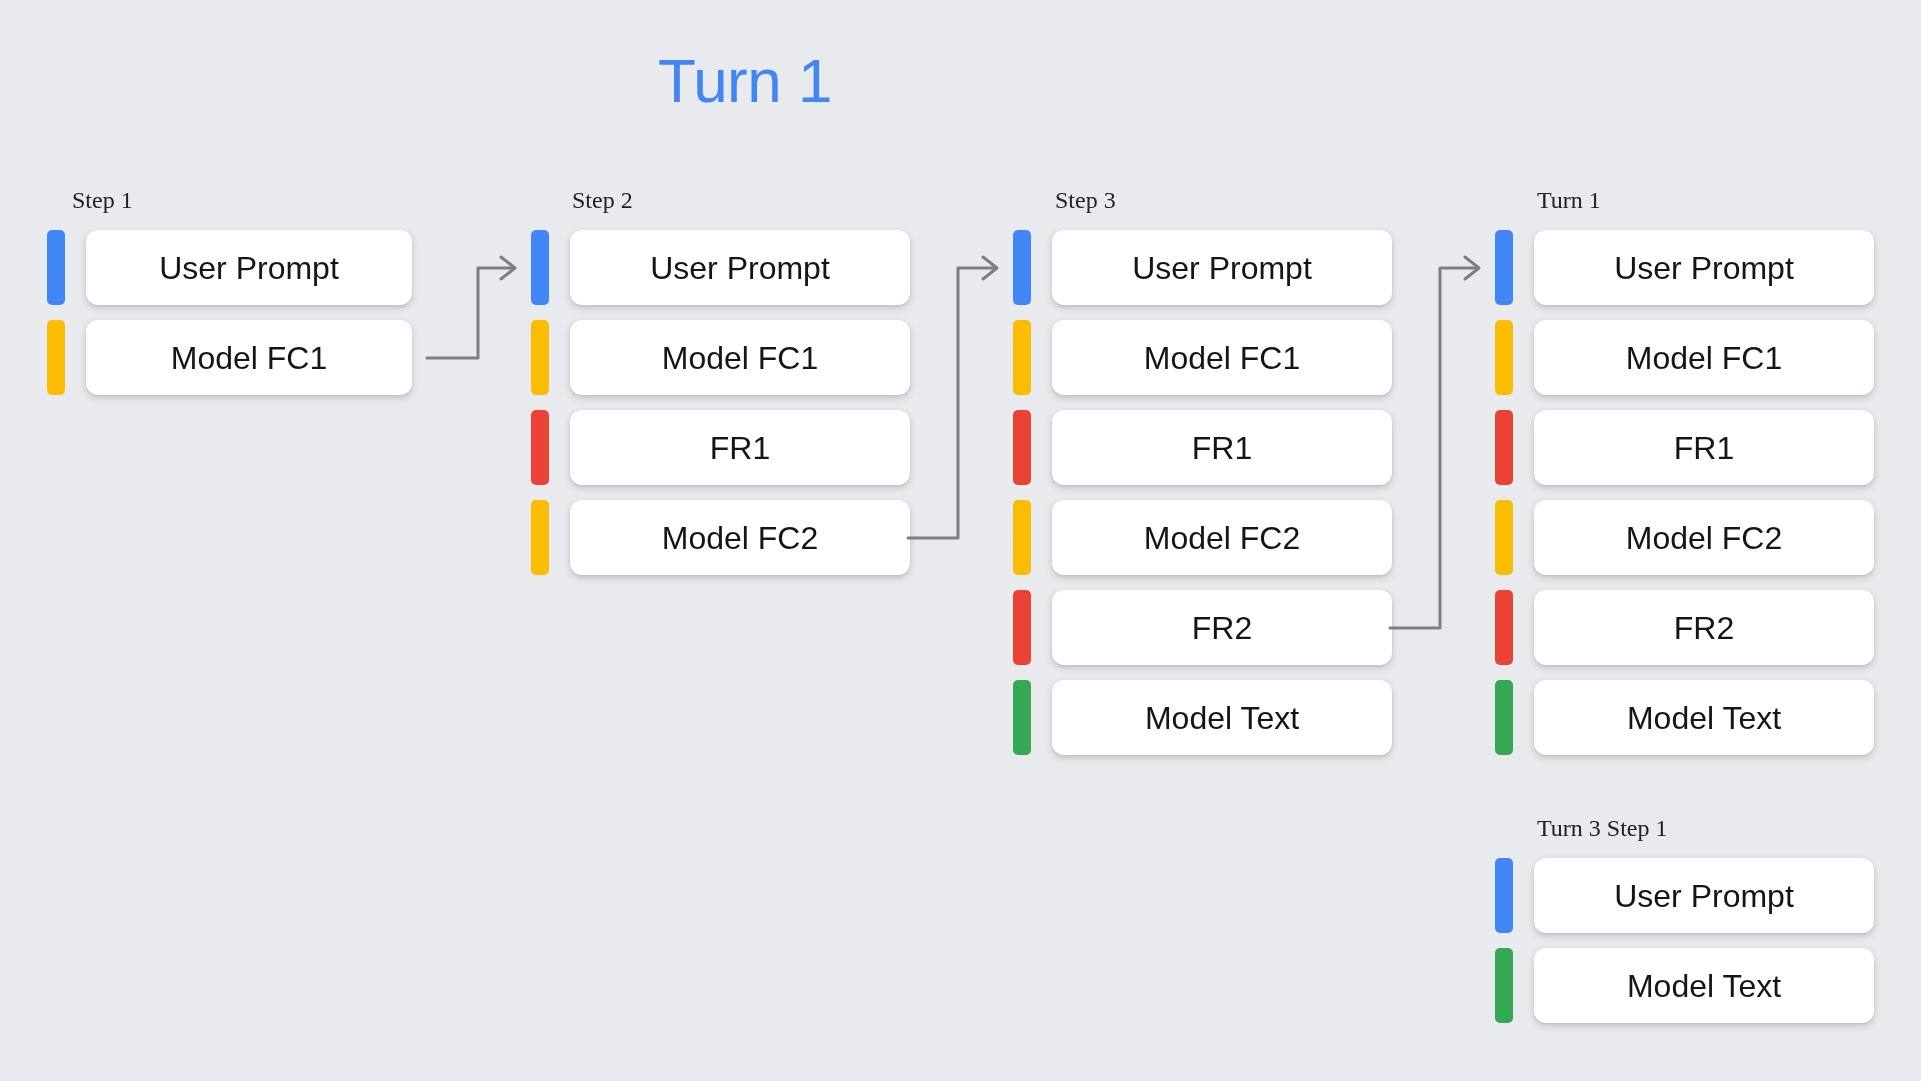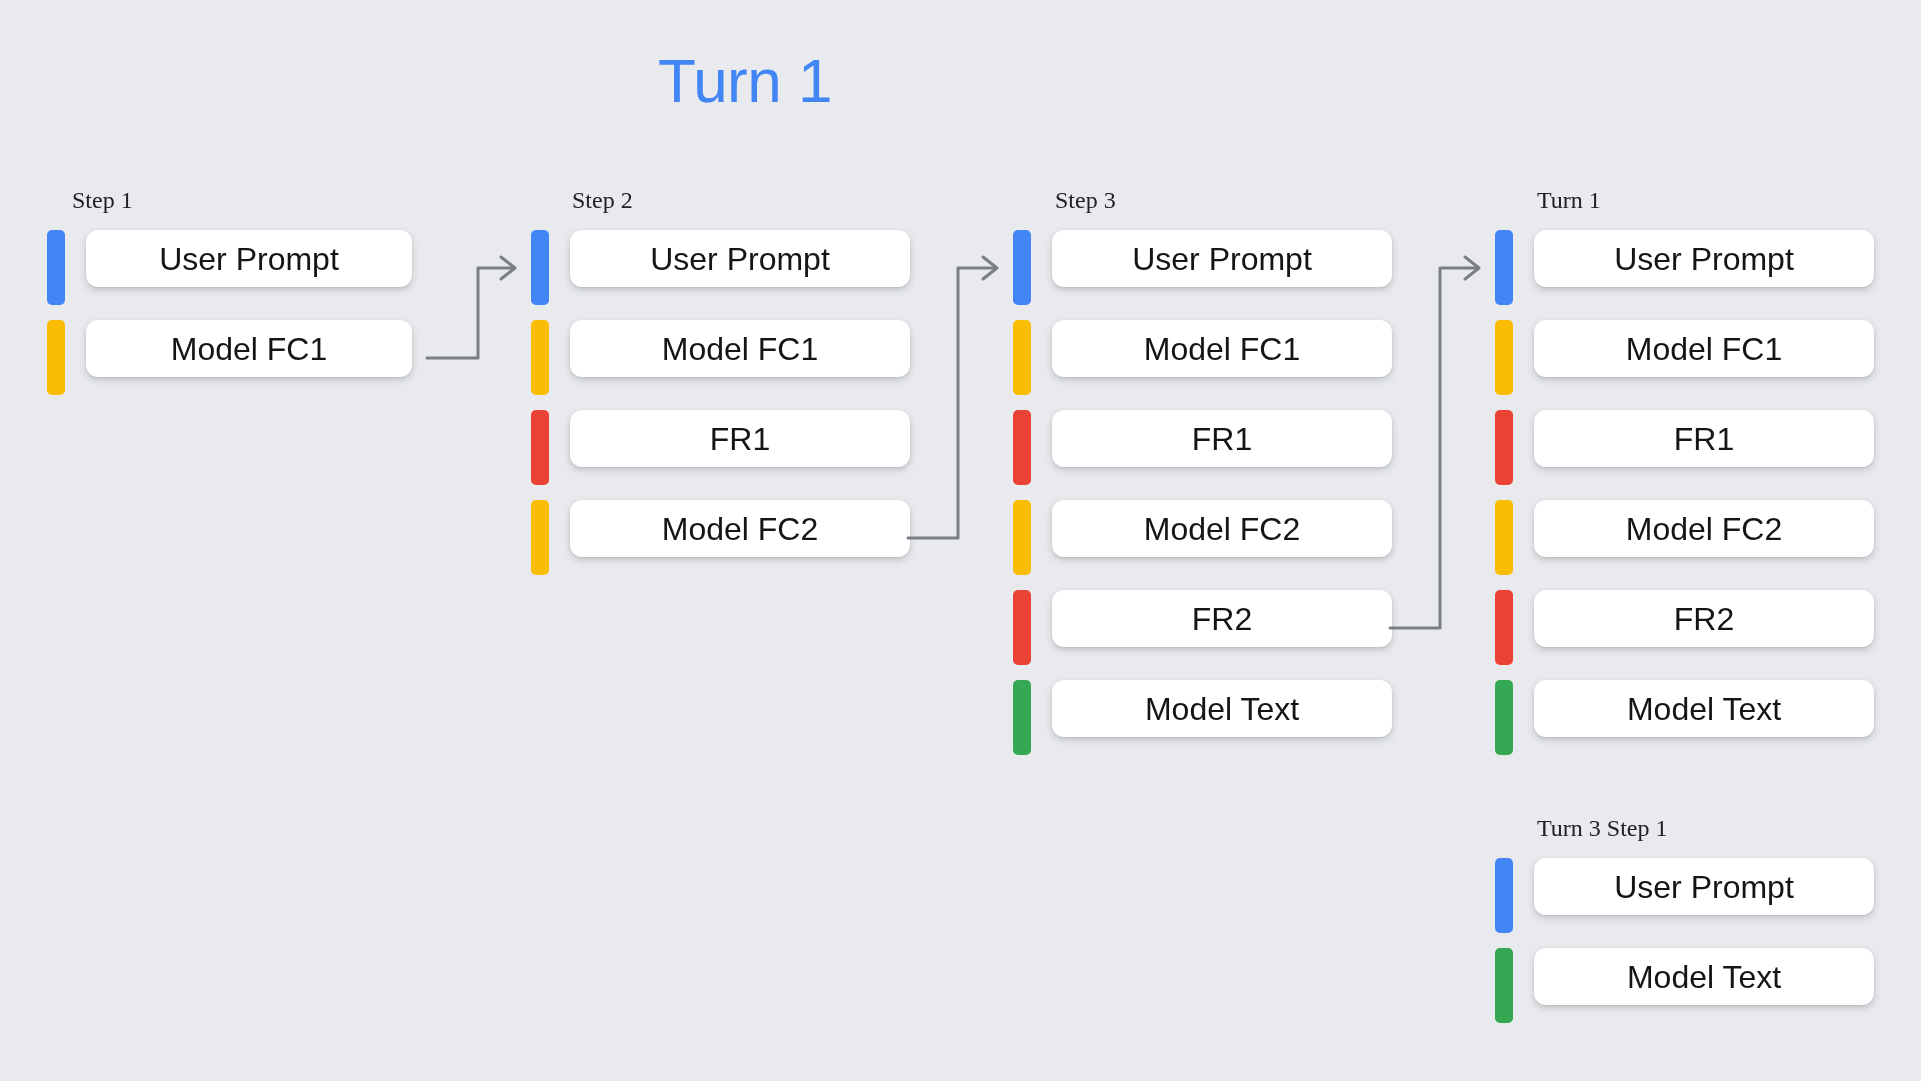--- a/index.html
+++ b/index.html
@@ -43,21 +43,21 @@
     position: absolute;
     font-size: 24px;
     color: #202124;
     white-space: nowrap;
     line-height: 1;
     font-family: Liberation Serif, serif;
   }
 
   .row {
     position: absolute;
-    height: 57px;
+    height: 75px;
     display: flex;
     align-items: stretch;
   }
   .bar {
     width: 18px;
     height: 75px;
     border-radius: 5px;
     flex: 0 0 auto;
   }
   .bar.blue   { background: #4285f4; }

